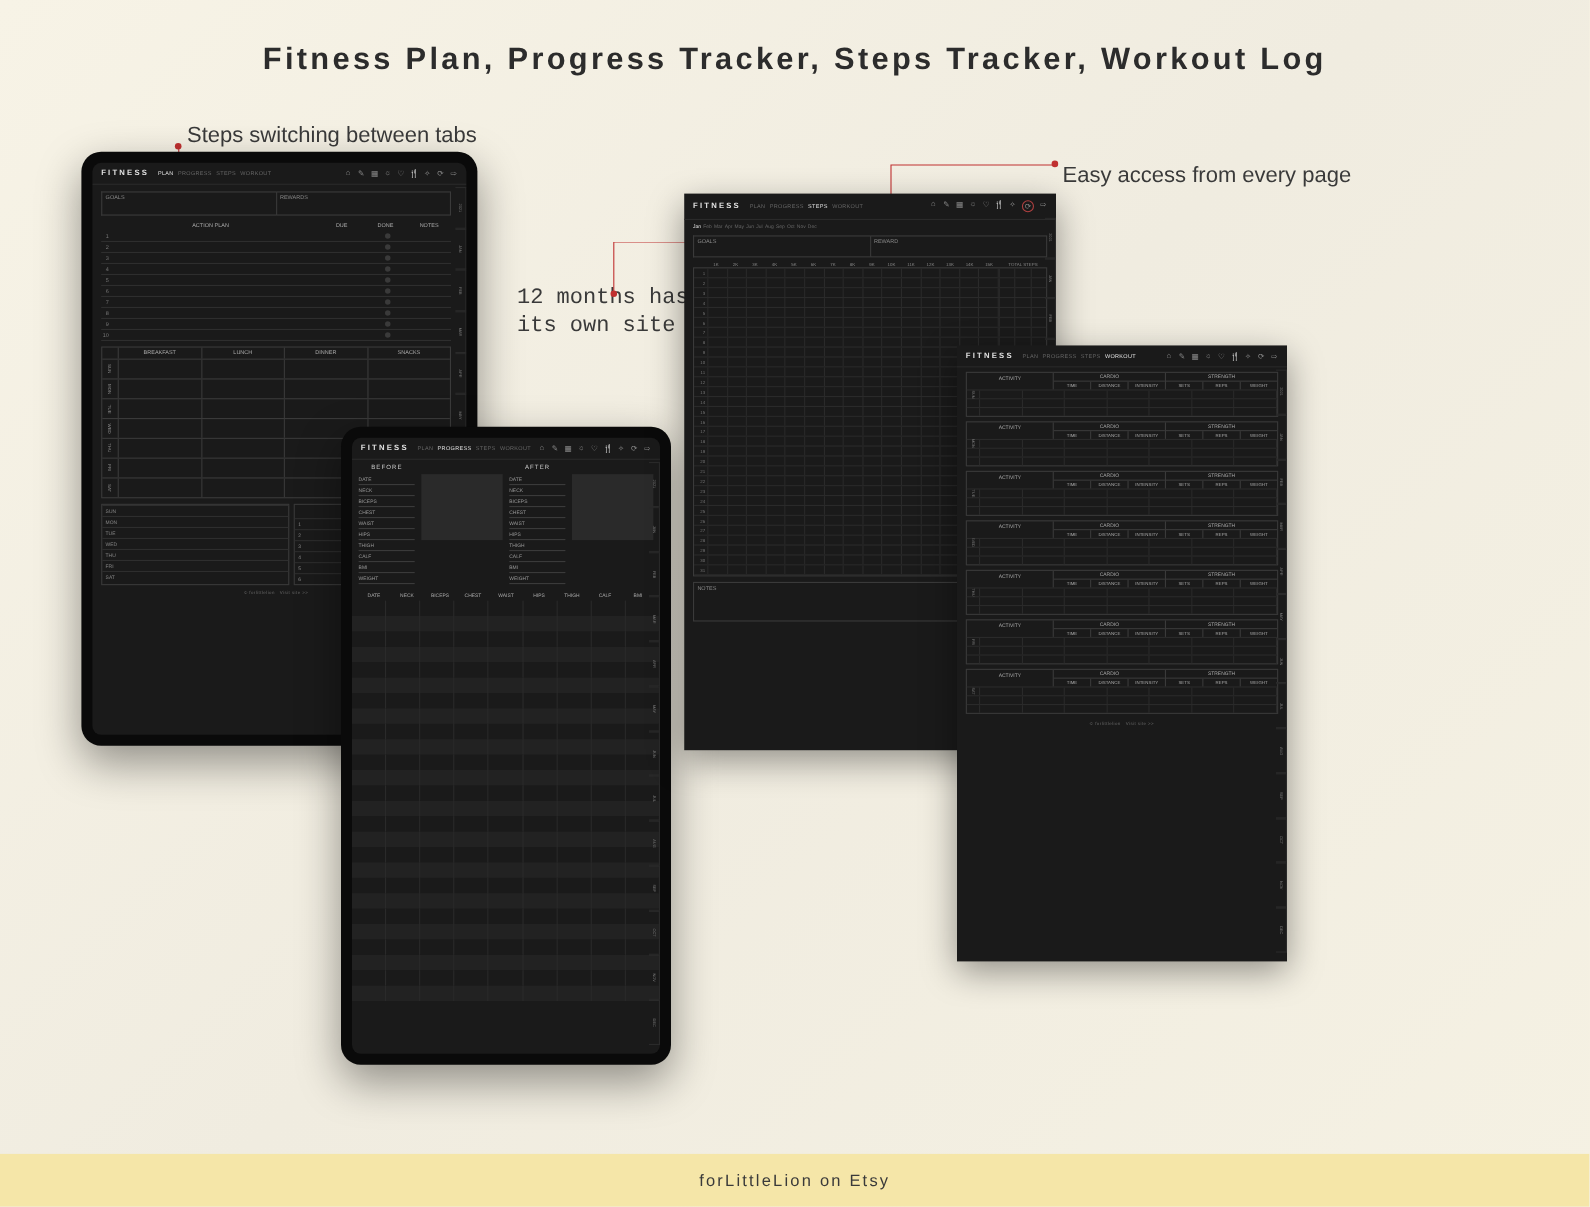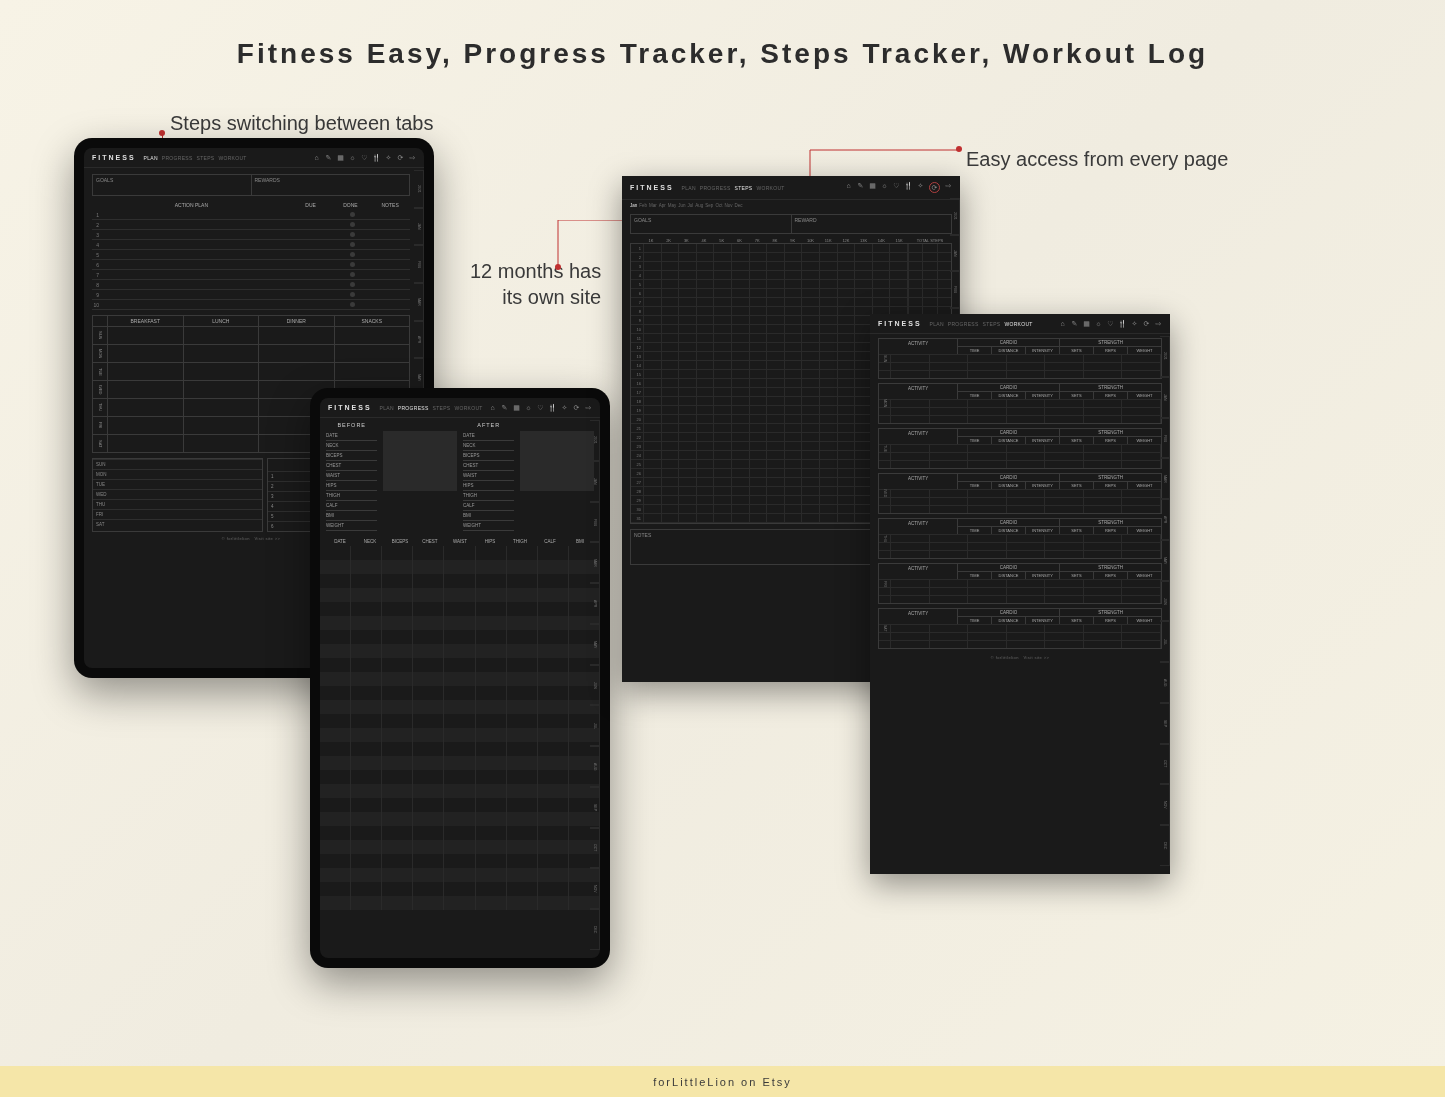--- a/index.html
+++ b/index.html
@@ -2,22 +2,22 @@
 <html><head>
 <meta charset="utf-8">
 <style>
 * { margin:0; padding:0; box-sizing:border-box; }
 body { background:#f5f1e3; font-family:'Helvetica Neue',Arial,sans-serif; color:#3a3a3a; width:1445px; height:1097px; position:relative; overflow:hidden; }
 .canvas { position:relative; width:1445px; height:1097px; background:linear-gradient(135deg,#f7f3e6 0%,#f0ece0 50%,#f5f1e3 100%); }
 .main-title { position:absolute; top:38px; left:0; right:0; text-align:center; font-size:28px; letter-spacing:3px; font-weight:700; color:#2c2c2c; }
 .annot { position:absolute; font-size:20px; color:#3a3a3a; }
 .annot-tabs { top:112px; left:170px; }
 .annot-access { top:148px; left:966px; }
-.annot-months { top:258px; left:470px; text-align:right; line-height:1.3; }
-.footer-strip { position:absolute; bottom:0; left:0; right:0; background:#f5e6a8; height:31px; display:flex; align-items:center; justify-content:center; font-size:11px; letter-spacing:2px; color:#3a3a3a; }
+.annot-months { top:258px; left:470px; line-height:1.3;font-family:Liberation Mono, monospace; }
+.footer-strip { position:absolute; bottom:0; left:0; right:0; background:#f5e6a8; height:48px; display:flex; align-items:center; justify-content:center; font-size:15px; letter-spacing:2px; color:#3a3a3a; }
 
 
 .device { position:absolute; background:#0a0a0a; border-radius:18px; padding:10px; box-shadow:0 15px 40px rgba(0,0,0,.4); }
 .screen { background:#1a1a1a; width:100%; height:100%; position:relative; overflow:hidden; font-size:6px; color:#999; border-radius:8px; }
 
 .dev-plan { top:138px; left:74px; width:360px; height:540px; }
 .dev-progress { top:388px; left:310px; width:300px; height:580px; }
 .dev-steps { top:176px; left:622px; width:338px; height:506px; background:none; border-radius:0; padding:0; box-shadow:0 10px 30px rgba(0,0,0,.4); }
 .dev-steps .screen { border-radius:0; }
 .dev-workout { top:314px; left:870px; width:300px; height:560px; background:none; border-radius:0; padding:0; box-shadow:0 10px 30px rgba(0,0,0,.4); }
@@ -114,21 +114,21 @@
 
 .red-box { position:absolute; border:1px solid #c03030; border-radius:6px; }
 .red-line { position:absolute; background:#c03030; }
 .red-dot { position:absolute; width:6px; height:6px; background:#c03030; border-radius:50%; }
 svg.connector { position:absolute; pointer-events:none; }
 </style>
 </head>
 <body>
 
 <div class="canvas">
-  <div class="main-title">Fitness Easy, Progress Tracker, Steps Tracker, Workout Log</div>
+  <div class="main-title">Fitness Plan, Progress Tracker, Steps Tracker, Workout Log</div>
 
   <div class="annot annot-tabs">Steps switching between tabs</div>
   <div class="annot annot-access">Easy access from every page</div>
   <div class="annot annot-months">
     <span>12 months has</span><br><span>its own site</span>
   </div>
 
   <div class="red-box" style="top:163px; left:148px; width:120px; height:12px;"></div>
   <div class="red-line" style="top:134px; left:162px; width:1px; height:28px;"></div>
   <div class="red-dot" style="top:130px; left:159px;"></div>

